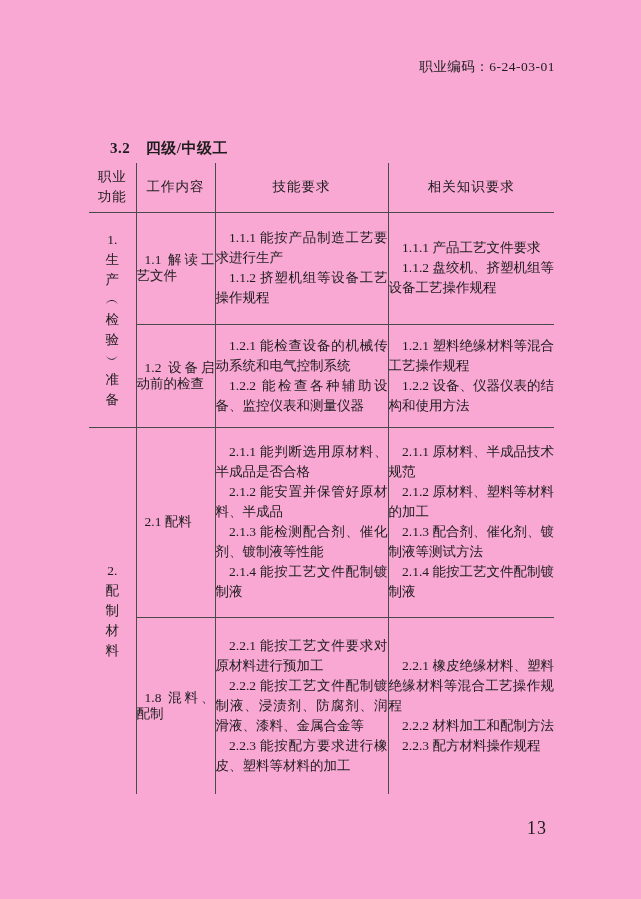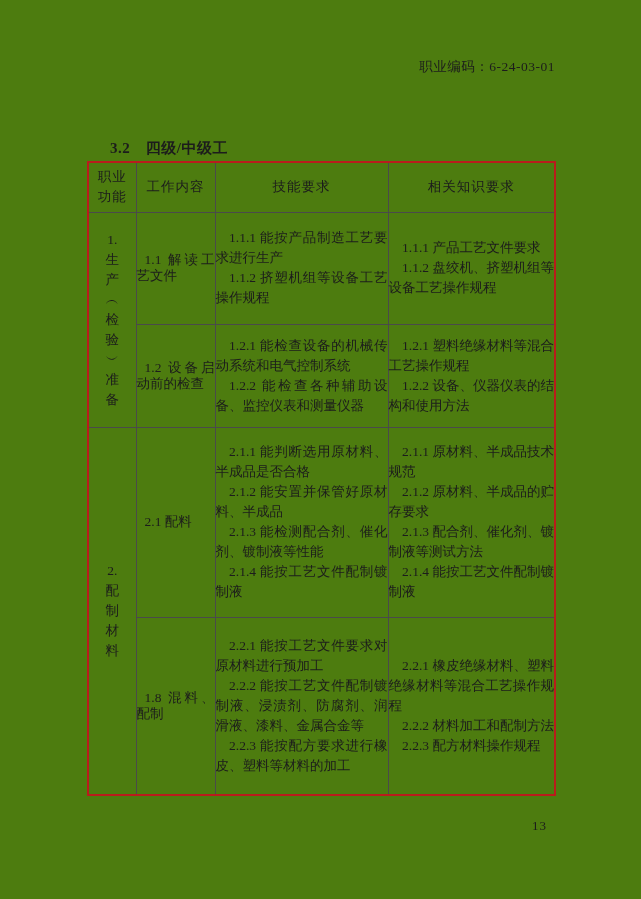--- a/index.html
+++ b/index.html
@@ -1,35 +1,35 @@
 <!DOCTYPE html>
 <html><head>
 <meta charset="utf-8">
 <style>
   html,body{margin:0;padding:0;background:#ffffff;}
   .page{
     position:relative;
     width:641px;height:899px;
-    background:#4d7c0f;
+    background:#f9a8d4;
     font-family:"Liberation Serif","DejaVu Serif",serif;
     color:#1c1c1c;
     overflow:hidden;
   }
   .code{
     position:absolute;top:58px;right:86px;
     font-size:13.5px;letter-spacing:.5px;white-space:pre;
   }
   .heading{
     position:absolute;top:123px;left:94px;margin:16px;
     font-size:15px;font-weight:bold;letter-spacing:.5px;white-space:pre;
   }
   table.req{
     position:absolute;top:161px;left:87px;
     border-collapse:collapse;table-layout:fixed;
-    border:2px solid #b91c1c;
+    border:2px solid #f9a8d4;
     font-size:13.5px;
   }
   table.req td,table.req th{
     border:1px solid #4a4a4a;
     vertical-align:middle;
     font-weight:normal;
     padding:0;
   }
   tr.hd{height:50px;}
   tr.r11{height:112px;}
@@ -54,21 +54,21 @@
   td.work .wtext{display:block;text-indent:.6em;}
   td.items{padding:2px 5px;}
   td.items p{
     margin:0;
     text-align:justify;
     text-indent:1em;
     line-height:20px;
   }
   .pageno{
     position:absolute;top:818px;right:94px;
-    font-size:13px;letter-spacing:1px;
+    font-size:18px;letter-spacing:1px;
   }
 </style>
 </head>
 <body>
 
 <div class="page">
 
   <div class="code">职业编码：6-24-03-01</div>
 
   <h2 class="heading">3.2　四级/中级工</h2>
@@ -136,21 +136,21 @@
           <span class="wtext">2.1 配料</span>
         </td>
         <td class="items">
           <p>2.1.1 能判断选用原材料、半成品是否合格</p>
           <p>2.1.2 能安置并保管好原材料、半成品</p>
           <p>2.1.3 能检测配合剂、催化剂、镀制液等性能</p>
           <p>2.1.4 能按工艺文件配制镀制液</p>
         </td>
         <td class="items">
           <p>2.1.1 原材料、半成品技术规范</p>
-          <p>2.1.2 原材料、半成品的贮存要求</p>
+          <p>2.1.2 原材料、塑料等材料的加工</p>
           <p>2.1.3 配合剂、催化剂、镀制液等测试方法</p>
           <p>2.1.4 能按工艺文件配制镀制液</p>
         </td>
       </tr>
 
       <tr class="r22">
         <td class="work">
           <span class="wtext">1.8 混料、配制</span>
         </td>
         <td class="items">

